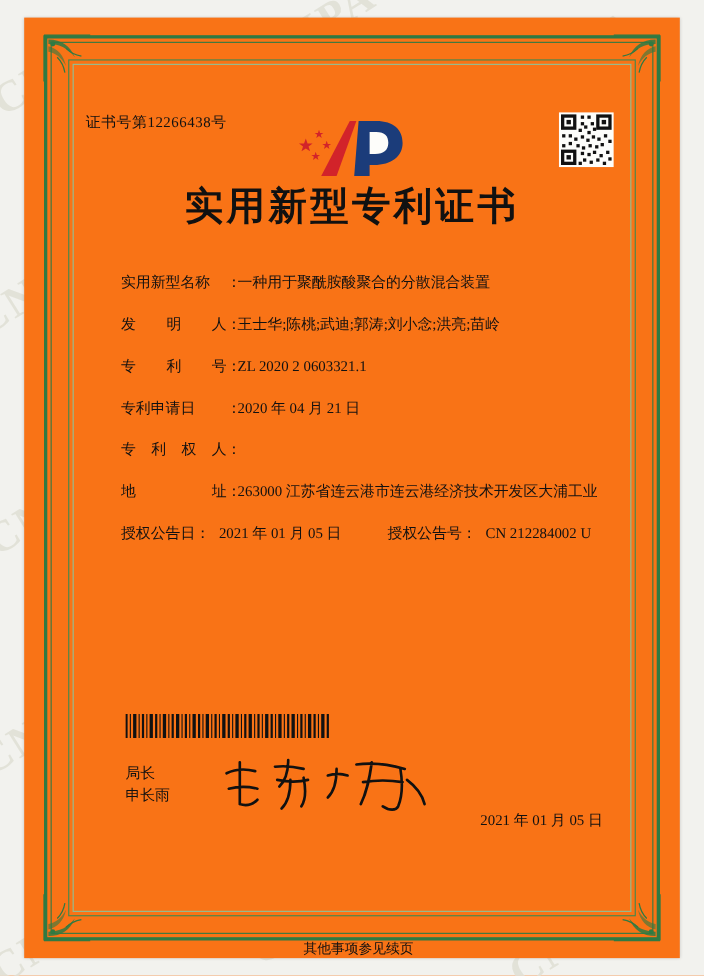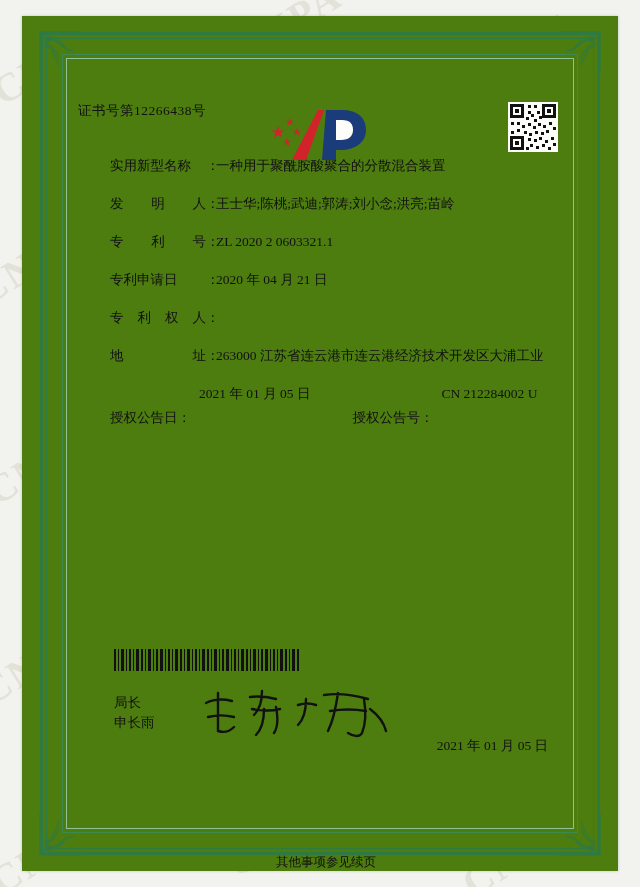--- a/index.html
+++ b/index.html
@@ -33,21 +33,21 @@
     white-space: nowrap;
   }
 
   
   .sheet {
     position: absolute;
     left: 22px;
     top: 16px;
     width: 596px;
     height: 855px;
-    background: #4d7c0f;
+    background: #f97316;
     box-shadow: 0 0 3px rgba(0,0,0,0.18);
     z-index: 1;
     overflow: hidden;
   }
 
   
   .border-outer {
     position: absolute;
     left: 18px; top: 16px; right: 18px; bottom: 16px;
     border: 3px solid #2f7a43;
@@ -153,21 +153,21 @@
   .field-value .line2 { display: block; }
 
   .row-two {
     display: flex;
     padding-left: 32px;
     margin-bottom: 17px;
     font-size: 13.5px;
   }
   .row-two .half { display: flex; }
   .row-two .half.second { margin-left: 42px; }
-  .row-two .lbl { white-space: nowrap; margin-top: 24px; }
+  .row-two .lbl { white-space: nowrap; }
   .row-two .val { margin-left: 8px; }
 
   .paragraphs {
     margin-top: 22px;
     font-size: 13px;
     line-height: 1.75;
     color: #111;
     text-align: justify;
     padding: 0 6px;
   }
@@ -368,20 +368,21 @@
             <rect x="22" y="42" width="3" height="3"></rect>
           <rect x="28" y="44" width="3" height="3"></rect>
             <rect x="34" y="42" width="3" height="3"></rect>
           <rect x="40" y="45" width="3" height="3"></rect>
             <rect x="45" y="41" width="3" height="3"></rect>
           <rect x="18" y="45" width="3" height="3"></rect>
         </g>
       </svg>
     </div>
 
+    <div class="title">实用新型专利证书</div>
 
     <div class="fields">
 
       <div class="field-row">
         <div class="field-label">实用新型名称</div>
         <div class="field-colon">：</div>
         <div class="field-value">一种用于聚酰胺酸聚合的分散混合装置</div>
       </div>
 
       <div class="field-row">

